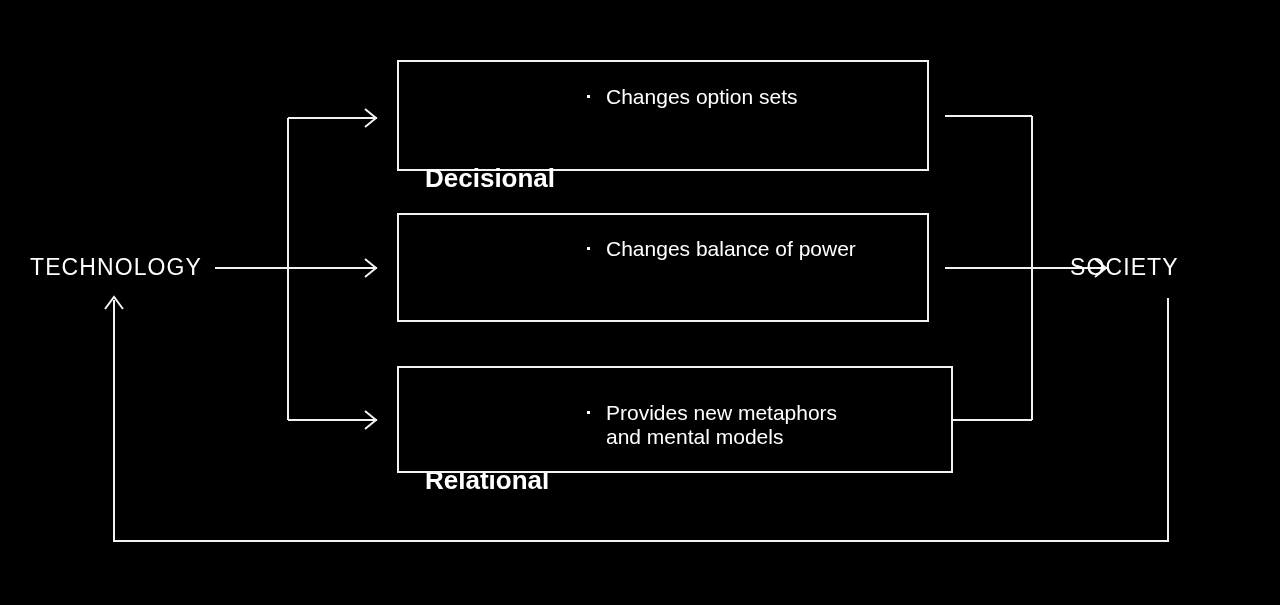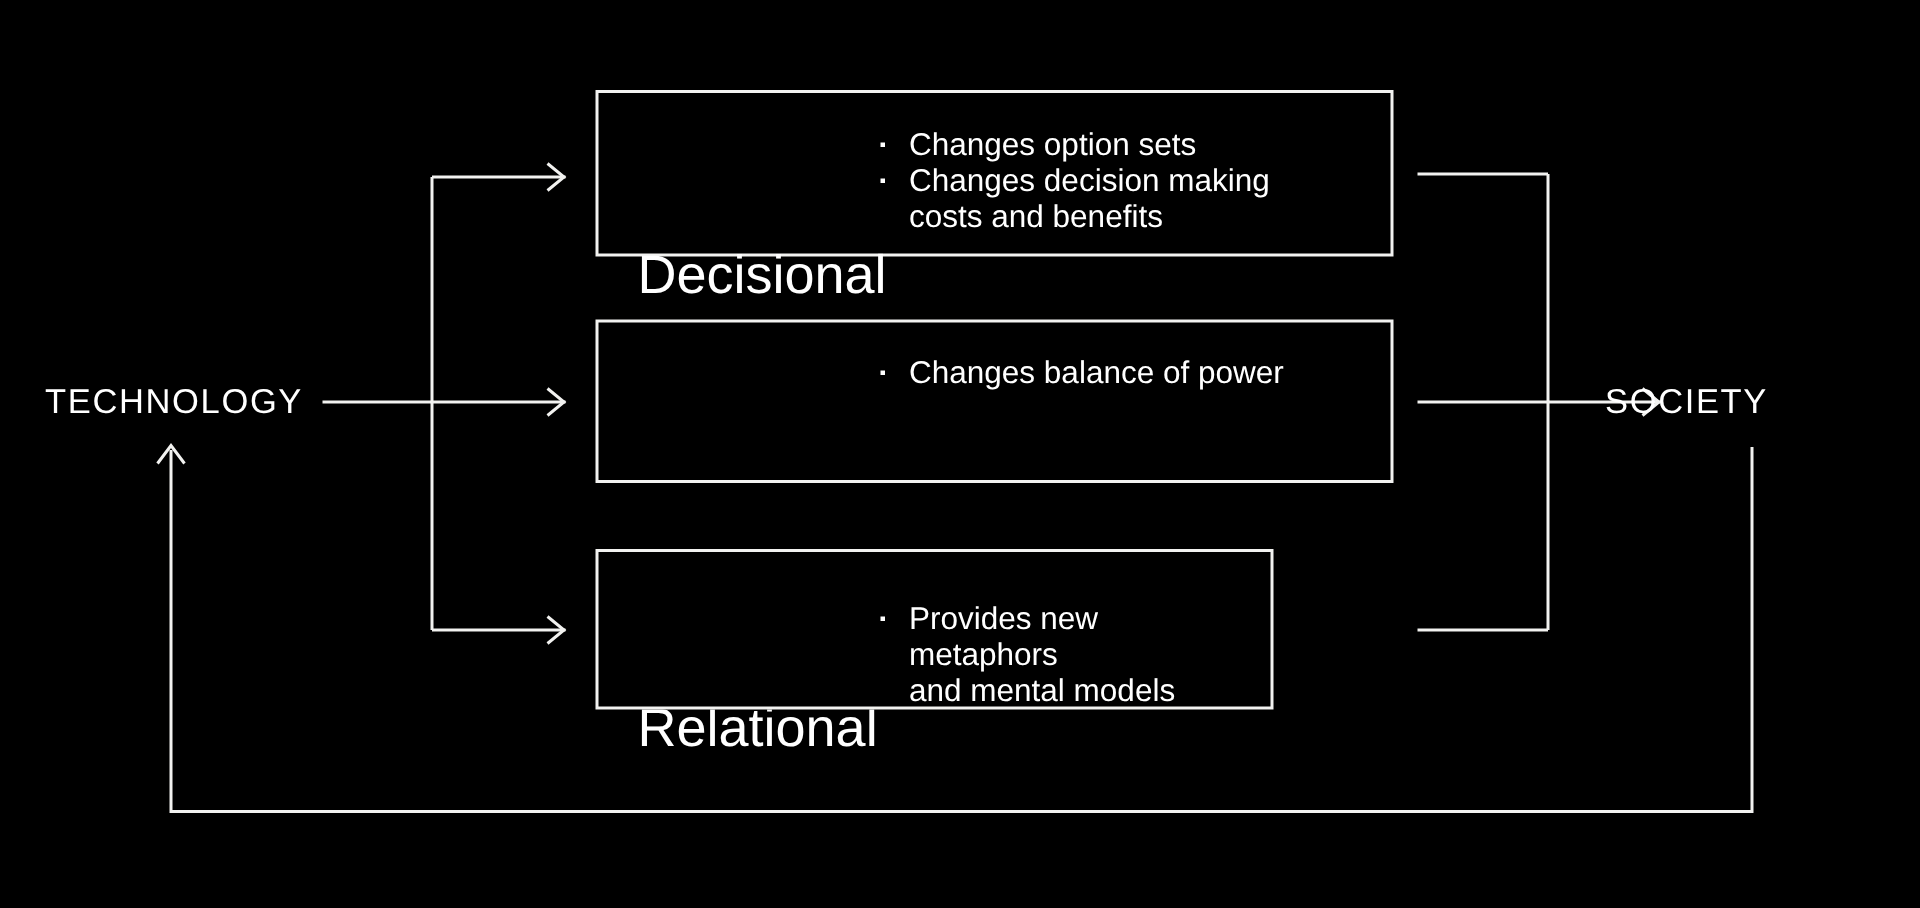--- a/index.html
+++ b/index.html
@@ -51,27 +51,27 @@
   .factor-box {
     position: absolute;
     box-sizing: border-box;
     border: 2px solid #f2f2f0;
     background: #000000;
     display: flex;
     align-items: center;
   }
   #box-decisional { left: 397px; top: 60px;  width: 532px; height: 111px; }
   #box-relational { left: 397px; top: 213px; width: 532px; height: 109px; }
-  #box-perceptual { left: 397px; top: 366px; width: 452px; height: 107px; }
+  #box-perceptual { left: 397px; top: 366px; width: 556px; height: 107px; }
 
   .factor-title {
     position: absolute;
     left: 26px;
-    font-size: 36px;
-    font-weight: 400;
+    font-size: 26px;
+    font-weight: 700;
     color: #ffffff;
     white-space: nowrap;
     line-height: 1;
     text-align: right;
   }
   #box-decisional .factor-title { top: 103px; }
   #box-relational .factor-title { top: 252px; }
 
   .factor-points {
     position: absolute;
@@ -133,22 +133,20 @@
   </svg>
 
   <div class="endpoint-label" id="label-technology">TECHNOLOGY</div>
 
   <div class="endpoint-label" id="label-society">SOCIETY</div>
 
   <div class="factor-box" id="box-decisional">
     <div class="factor-title">Decisional</div>
     <ul class="factor-points">
       <li class="factor-point"><span class="bullet-glyph"></span><span>Changes option sets</span></li>
-      <li class="factor-point"><span class="bullet-glyph"></span><span>Changes decision making
-costs and benefits</span></li>
     </ul>
   </div>
 
   <div class="factor-box" id="box-relational">
     <div class="factor-title">Relational</div>
     <ul class="factor-points">
       <li class="factor-point"><span class="bullet-glyph"></span><span>Changes balance of power</span></li>
     </ul>
   </div>
 

